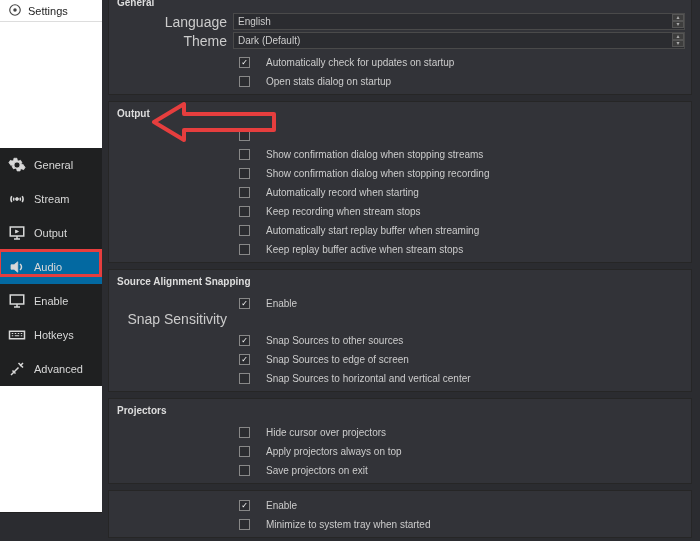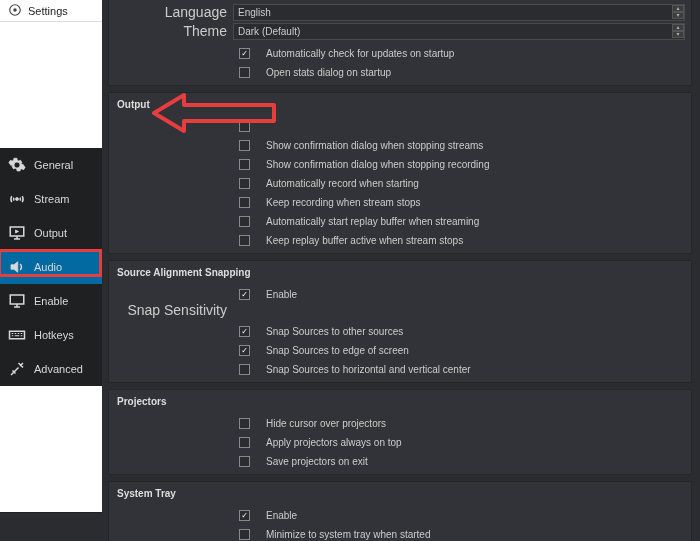--- a/index.html
+++ b/index.html
@@ -243,21 +243,20 @@
             <span class="chk-label">Apply projectors always on top</span>
           </div>
         <div class="chk-row">
             <span class="chk"></span>
             <span class="chk-label">Save projectors on exit</span>
           </div>
       </div>
     </div>
 
     <div class="group">
-      <div class="group-title">System Tray</div>
       <div class="group-body">
         <div class="chk-row">
             <span class="chk ck"></span>
             <span class="chk-label">Enable</span>
           </div>
         <div class="chk-row">
             <span class="chk"></span>
             <span class="chk-label">Minimize to system tray when started</span>
           </div>
       </div>

